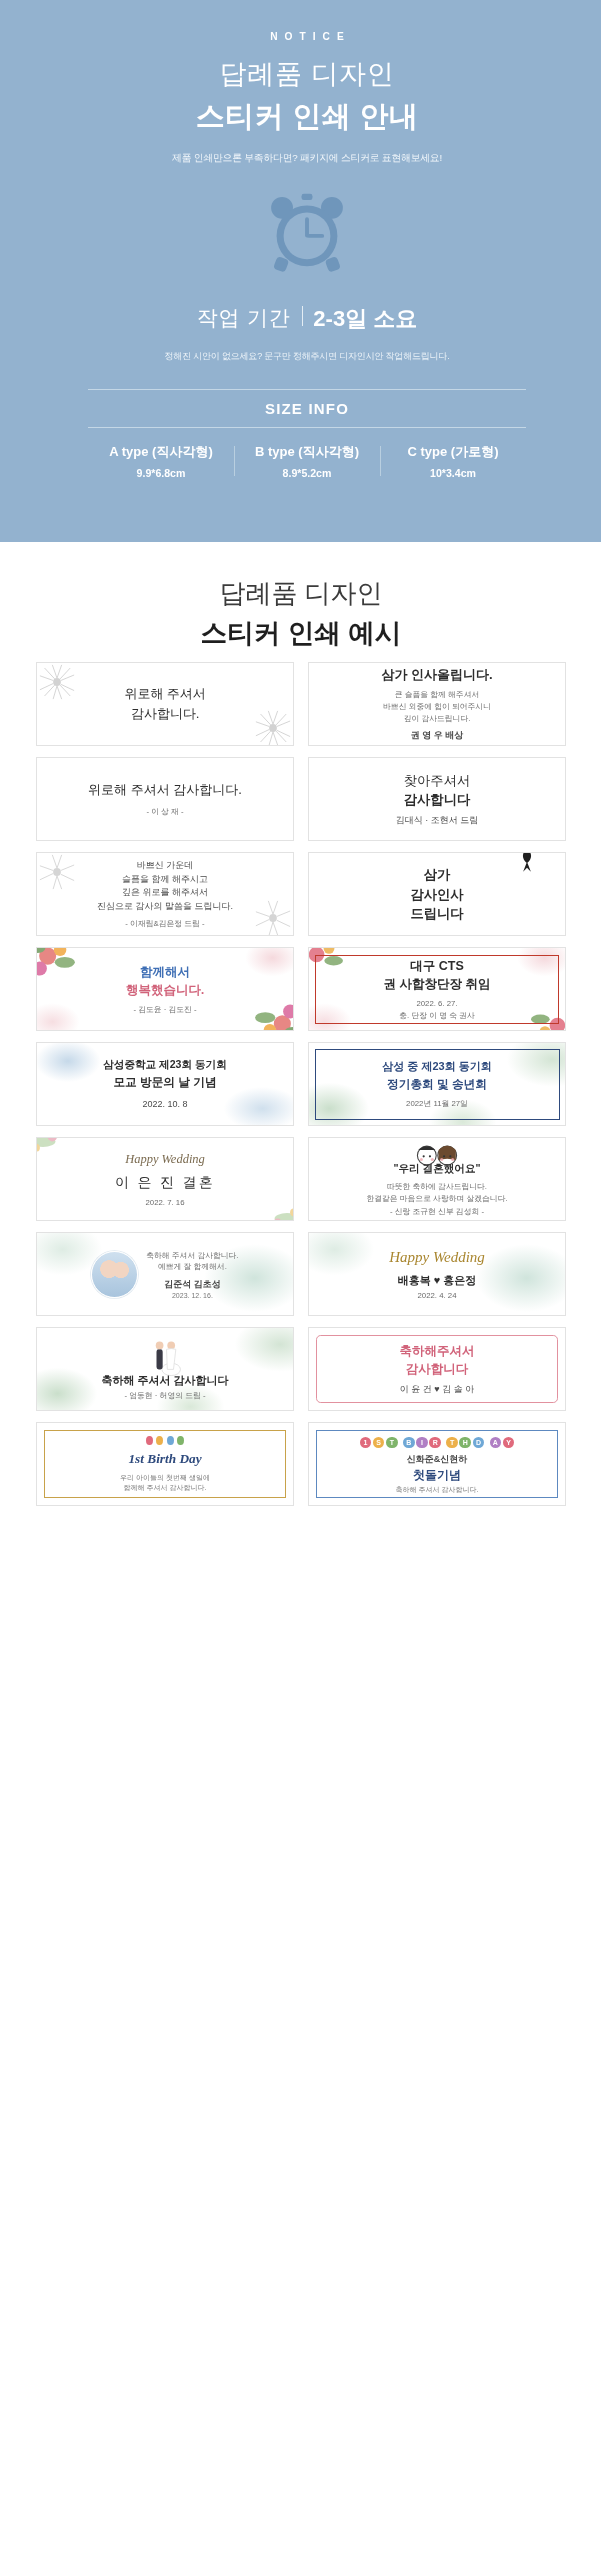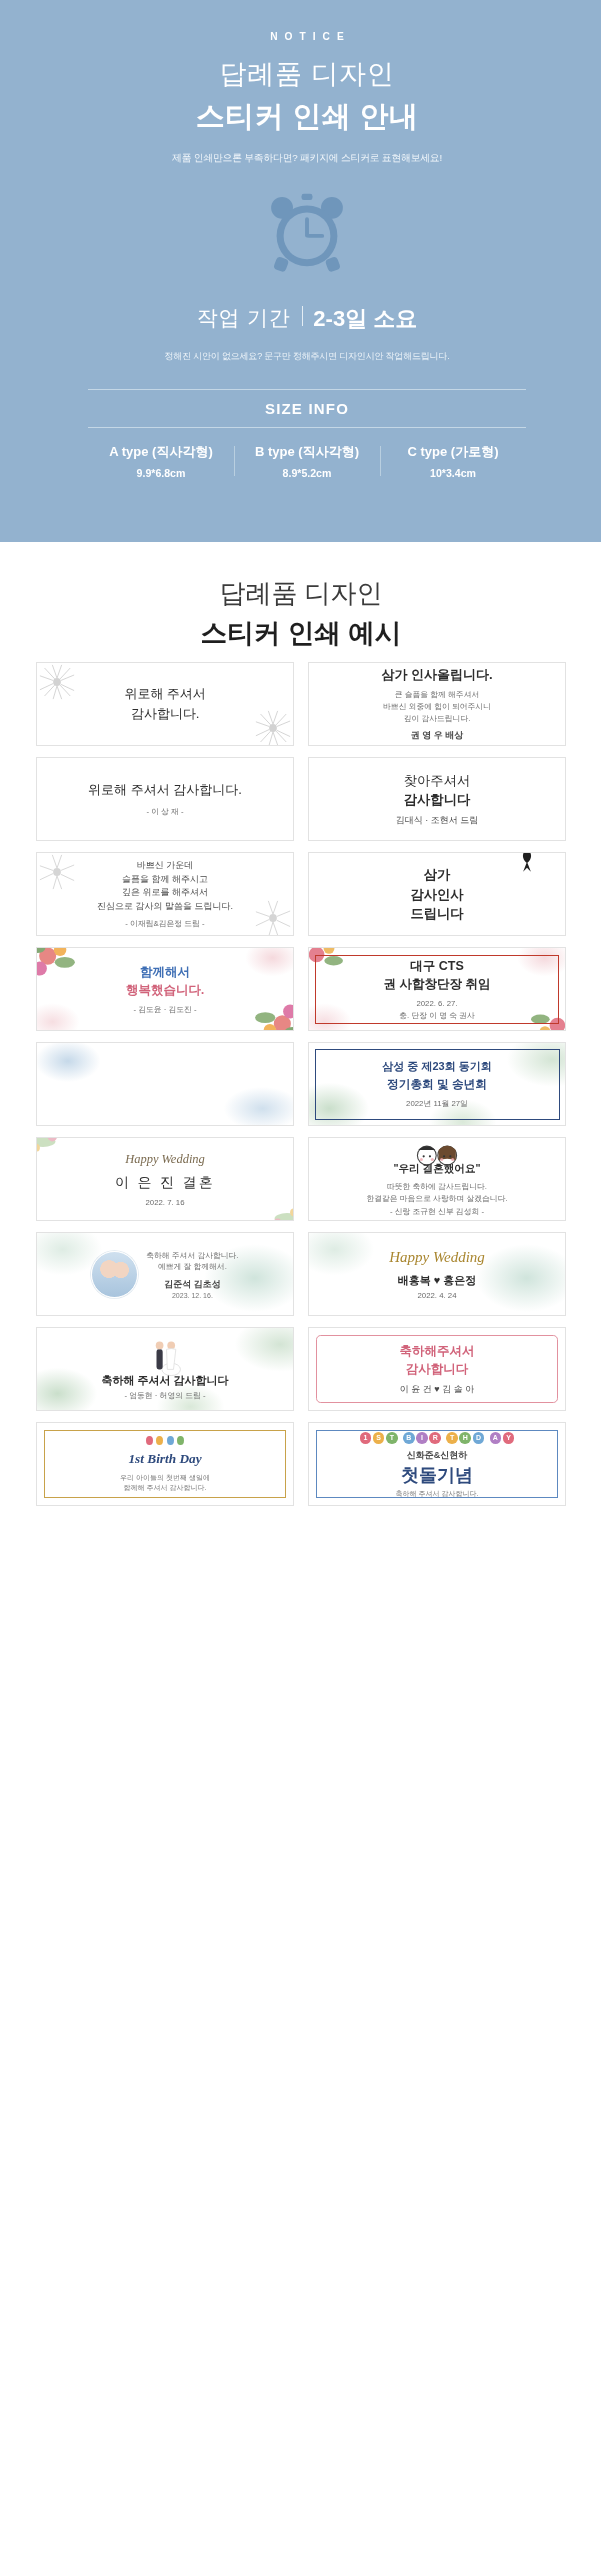--- a/index.html
+++ b/index.html
@@ -541,20 +541,25 @@
         <div class="card-inner">
           <div class="l1 bold" style="font-size:12.5px;">대구 CTS</div>
           <div class="l1 bold" style="font-size:12.5px;">권 사합창단장 취임</div>
           <div class="l3 mt4">2022. 6. 27.</div>
           <div class="l3">충. 단장 이 명 숙 권사</div>
         </div>
       </div>
 
       <div class="card">
         <div class="wash-blue"></div>
+        <div class="card-inner">
+          <div class="l1 bold" style="font-size:10.6px;">삼성중학교 제23회 동기회</div>
+          <div class="l1 bold mt2" style="font-size:11.7px;">모교 방문의 날 기념</div>
+          <div class="l2 mt6">2022. 10. 8</div>
+        </div>
       </div>
 
       <div class="card">
         <div class="wash-green"></div>
         <div class="frame-navy"></div>
         <div class="card-inner">
           <div class="l1 bold navy" style="font-size:11px;">삼성 중 제23회 동기회</div>
           <div class="l1 bold navy mt2" style="font-size:11.7px;">정기총회 및 송년회</div>
           <div class="l3 mt4">2022년 11월 27일</div>
         </div>
@@ -673,21 +678,21 @@
       <div class="card">
         <div class="frame-blue"></div>
         <div class="card-inner">
           <div class="bday-letters">
             <span style="background:#e06a7c;">1</span><span style="background:#ecb04a;">s</span><span style="background:#7fb46a;">t</span>
             <span style="background:#6fa8d6;">B</span><span style="background:#b07fc4;">i</span><span style="background:#e06a7c;">r</span>
             <span style="background:#ecb04a;">t</span><span style="background:#7fb46a;">h</span><span style="background:#6fa8d6;">d</span>
             <span style="background:#b07fc4;">a</span><span style="background:#e06a7c;">y</span>
           </div>
           <div class="l2 bold mt4">신화준&amp;신현하</div>
-          <div class="l1 bold" style="font-size:18px;color:#2e4a7d;">첫돌기념</div>
+          <div class="l1 bold" style="font-size:12px;color:#2e4a7d;">첫돌기념</div>
           <div class="tiny mt2">축하해 주셔서 감사합니다.</div>
         </div>
       </div>
 
     </div>
     <div class="spacer-bottom"></div>
   </section>
 
 </div>
 

